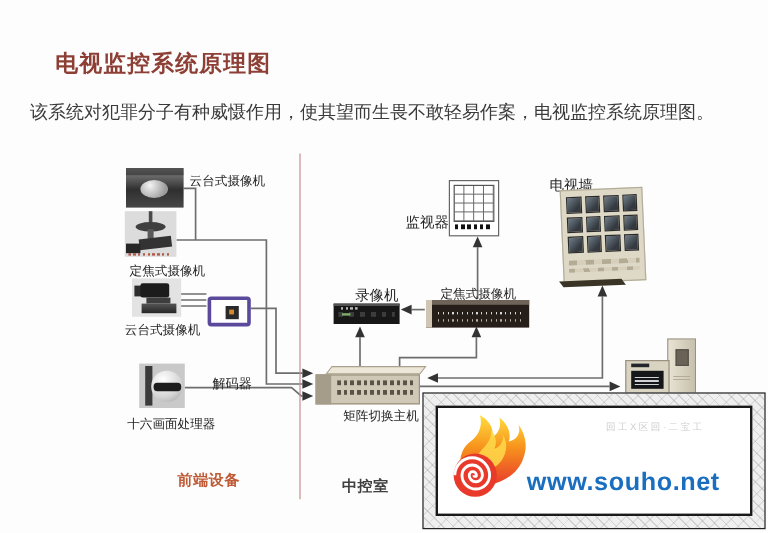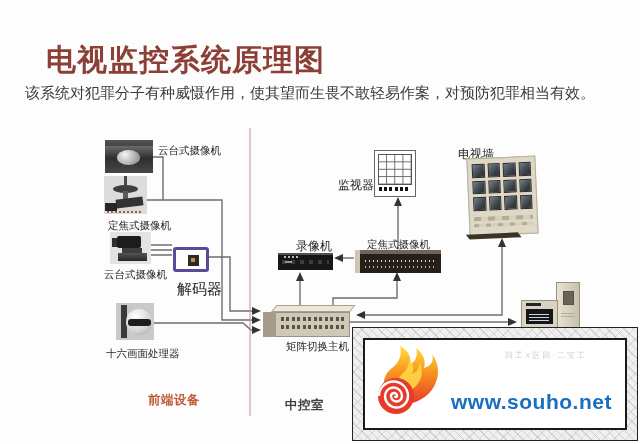--- a/index.html
+++ b/index.html
@@ -1,22 +1,22 @@
 <!DOCTYPE html>
 <html style="--title-color: #8d3f35; --zone-color: #bf5b36; --url-color: #1a6ec0;"><head>
 <meta charset="utf-8">
 <style>
   html,body{margin:0;padding:0;}
   body{width:640px;height:444px;position:relative;overflow:hidden;background:#fdfdfd;font-family:"Liberation Sans",sans-serif;}
   .abs{position:absolute;}
-  #title{left:46px;top:40px;font-size:30px;font-weight:bold;color:var(--title-color,#8d3f35);letter-spacing:1px;font-family:"Liberation Serif",serif;}
+  #title{left:46px;top:40px;font-size:19px;font-weight:bold;color:var(--title-color,#8d3f35);letter-spacing:1px;font-family:"Liberation Serif",serif;}
   #subtitle{left:25px;top:84px;font-size:15px;color:#3a3a3a;white-space:nowrap;}
   .dev-label{font-size:10.5px;color:#1e1e1e;white-space:nowrap;}
   .dev-label.big{font-size:12px;}
-  .dev-label.small{font-size:15px;}
+  .dev-label.small{font-size:11px;margin-top:32px;}
   .zone-label{font-size:12.5px;font-weight:bold;letter-spacing:.5px;}
   
   .photo{position:absolute;}
   
   #dome{left:105px;top:140px;width:48px;height:33px;background:linear-gradient(180deg,#8a8a8a,#2f2f2f 55%,#474747);}
   #dome .ball{position:absolute;left:12px;top:10px;width:23px;height:15px;border-radius:50%;background:radial-gradient(circle at 35% 30%,#f4f4f4,#9a9a9a 75%);}
   #dome .band{position:absolute;left:0;top:0;width:100%;height:6px;background:#1d1d1d;opacity:.5;}
   
   #fixed{left:104px;top:176px;width:43px;height:38px;background:#dcdcdc;}
   #fixed .stem{position:absolute;left:20px;top:0;width:3px;height:12px;background:#4a4a4a;}
@@ -82,28 +82,28 @@
   #zone-control{left:285px;top:397px;color:#404040;}
   
   #wm{left:352px;top:327px;width:286px;height:114px;border:1px solid #222;box-sizing:border-box;padding:10px;background:
       repeating-linear-gradient(45deg,rgba(140,140,140,.3) 0 1px,transparent 1px 6px),
       repeating-linear-gradient(-45deg,rgba(160,160,160,.24) 0 1px,transparent 1px 8px),#efefef;}
   #wm-inner{position:relative;width:100%;height:100%;background:#fff;border:2px solid #1a1a1a;box-sizing:border-box;text-decoration:underline;}
   #wm-flame{position:absolute;left:7px;top:2px;width:70px;height:76px;}
   #wm-brand{position:absolute;left:74px;top:16px;font-size:27px;font-weight:bold;color:#4c4c4c;letter-spacing:0px;white-space:nowrap;}
   #wm-brand .orange{color:#e07818;}
   #wm-brand .inv{background:#161616;color:#fff;padding:0 2px;border-radius:2px;}
-  #wm-url{position:absolute;left:74px;top:50px;font-size:21px;font-weight:bold;color:var(--url-color,#1a6ec0);letter-spacing:.5px;margin-left:12px;}
+  #wm-url{position:absolute;left:74px;top:50px;font-size:21px;font-weight:bold;color:var(--url-color,#1a6ec0);letter-spacing:.5px;}
   #wm-faint{position:absolute;left:140px;top:10px;font-size:8px;color:#cfcfcf;letter-spacing:2px;white-space:nowrap;}
 </style>
 </head>
 <body>
 
 <div class="abs" id="title">电视监控系统原理图</div>
-<div class="abs" id="subtitle">该系统对犯罪分子有种威慑作用，使其望而生畏不敢轻易作案，对预防犯罪相当有效。</div>
+<div class="abs" id="subtitle">该系统对犯罪分子有种威慑作用，使其望而生畏不敢轻易作案，电视监控系统原理图。</div>
 
 <svg class="abs" width="640" height="444" style="left:0;top:0">
   <g stroke="#6e6e6e" stroke-width="1.4" fill="none">
     <path d="M153,157 H163 V200"></path>
     <path d="M147,200 H222 V320 H252"></path>
     <path d="M150,245 H172 M150,250 H172 M150,255 H172"></path>
     <path d="M209,257 H230 V311 H252"></path>
     <path d="M154,323 L243,323 L251,330 H252"></path>
     <path d="M300,305 V281"></path>
     <path d="M333,305 V298 H397 V281"></path>

